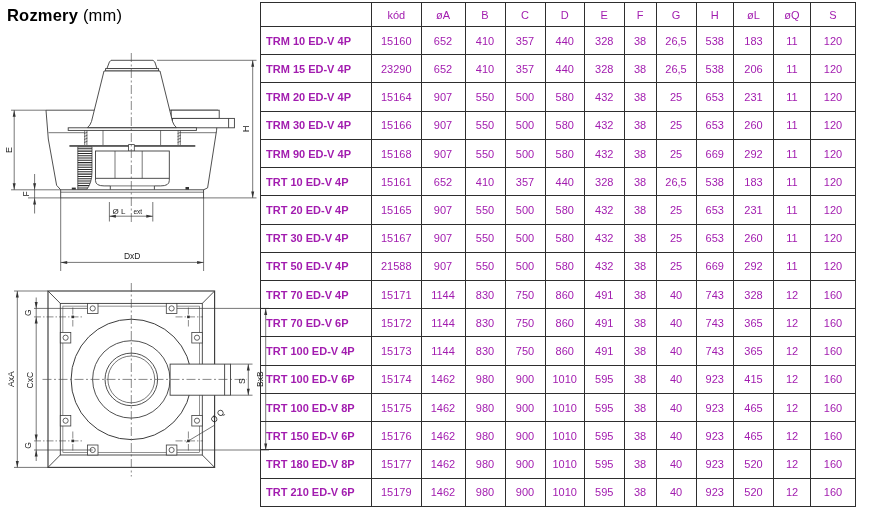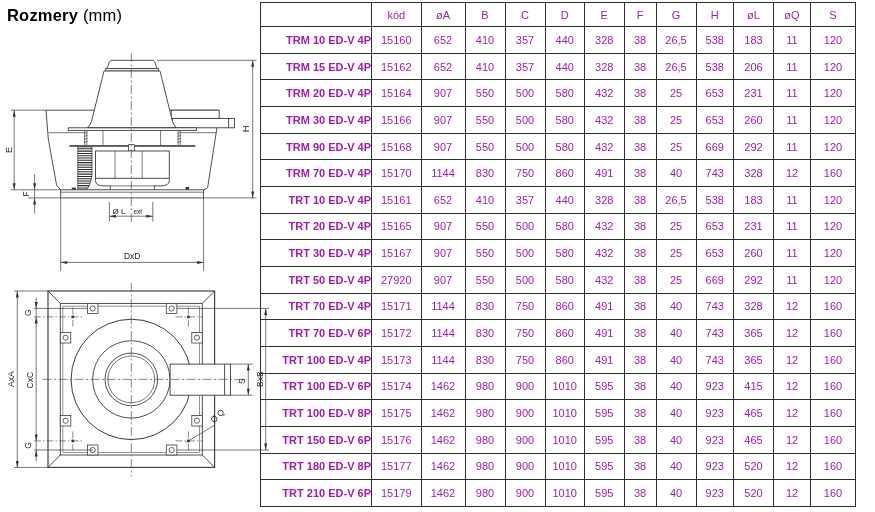--- a/index.html
+++ b/index.html
@@ -8,21 +8,21 @@
   .title{position:absolute;left:7px;top:6px;font-size:16.5px;letter-spacing:0.2px;color:#000;}
   .title .b{font-weight:700;text-align:right;}
   .title .n{font-weight:400;}
   svg.drawing{position:absolute;left:0;top:0;}
   table.dims{position:absolute;left:260px;top:2px;width:595px;height:505px;
              border-collapse:collapse;table-layout:fixed;font-size:11px;color:#a21caf;}
   table.dims tr{height:24.05px;}
   table.dims th,table.dims td{border:1px solid #2e2e2e;padding:0;text-align:center;
              font-weight:400;vertical-align:middle;overflow:hidden;white-space:nowrap;}
   table.dims th{font-weight:400;}
-  table.dims td.model{text-align:right;padding-left:5px;font-weight:700;}
+  table.dims td.model{text-align:left;padding-left:5px;font-weight:700;}
   svg text{fill:#1c1c1c;}
 </style>
 </head>
 <body>
 
 <div class="sheet">
 
   <div class="title">
     <span class="b">Rozmery</span>
     <span class="n">(mm)</span>
@@ -298,21 +298,21 @@
           <td>328</td>
           <td>38</td>
           <td>26,5</td>
           <td>538</td>
           <td>183</td>
           <td>11</td>
           <td>120</td>
         </tr>
         <tr>
           <td class="model">TRM 15 ED-V 4P</td>
-          <td>15162</td>
+          <td>23290</td>
           <td>652</td>
           <td>410</td>
           <td>357</td>
           <td>440</td>
           <td>328</td>
           <td>38</td>
           <td>26,5</td>
           <td>538</td>
           <td>206</td>
           <td>11</td>
@@ -357,35 +357,20 @@
           <td>580</td>
           <td>432</td>
           <td>38</td>
           <td>25</td>
           <td>669</td>
           <td>292</td>
           <td>11</td>
           <td>120</td>
         </tr>
         <tr>
-          <td class="model">TRM 70 ED-V 4P</td>
-          <td>15170</td>
-          <td>1144</td>
-          <td>830</td>
-          <td>750</td>
-          <td>860</td>
-          <td>491</td>
-          <td>38</td>
-          <td>40</td>
-          <td>743</td>
-          <td>328</td>
-          <td>12</td>
-          <td>160</td>
-        </tr>
-        <tr>
           <td class="model">TRT 10 ED-V 4P</td>
           <td>15161</td>
           <td>652</td>
           <td>410</td>
           <td>357</td>
           <td>440</td>
           <td>328</td>
           <td>38</td>
           <td>26,5</td>
           <td>538</td>
@@ -418,21 +403,21 @@
           <td>432</td>
           <td>38</td>
           <td>25</td>
           <td>653</td>
           <td>260</td>
           <td>11</td>
           <td>120</td>
         </tr>
         <tr>
           <td class="model">TRT 50 ED-V 4P</td>
-          <td>27920</td>
+          <td>21588</td>
           <td>907</td>
           <td>550</td>
           <td>500</td>
           <td>580</td>
           <td>432</td>
           <td>38</td>
           <td>25</td>
           <td>669</td>
           <td>292</td>
           <td>11</td>

